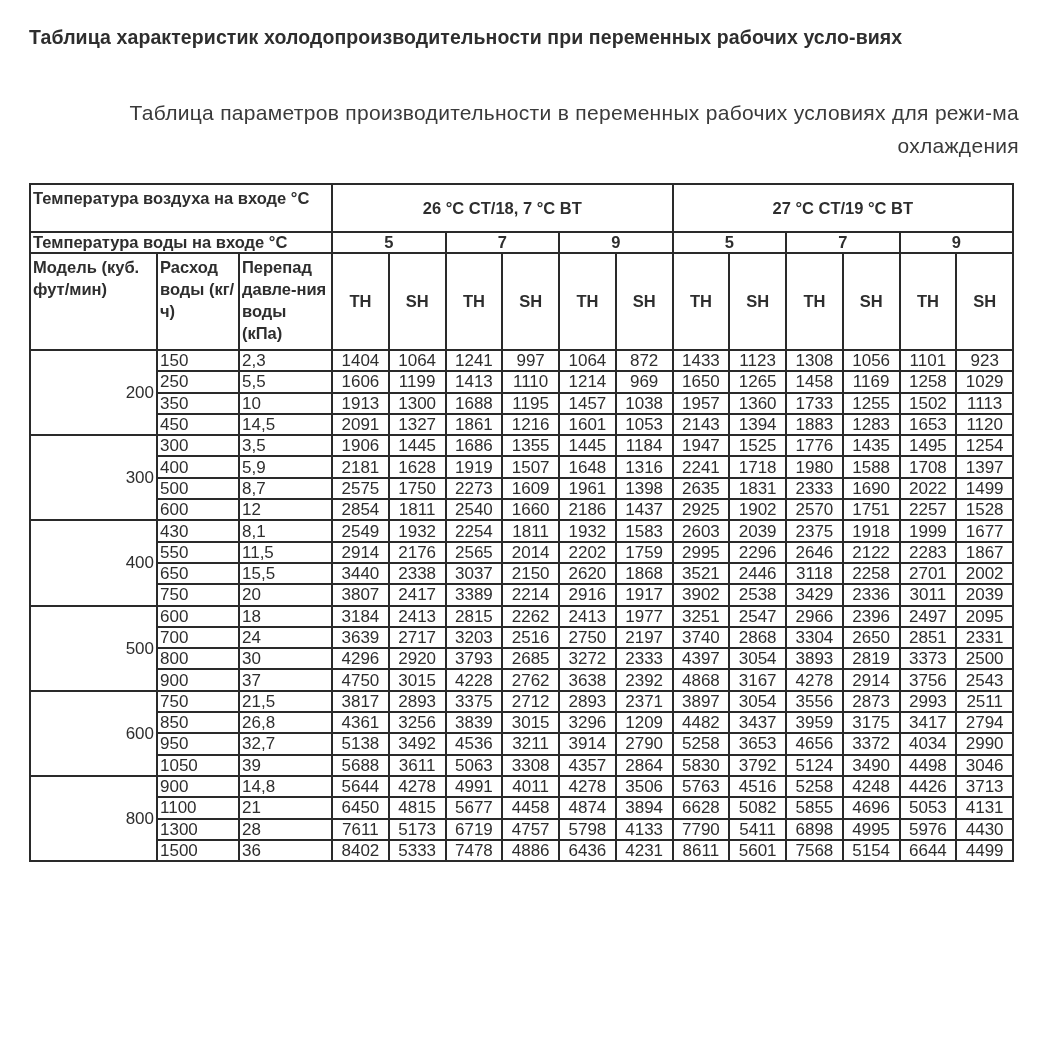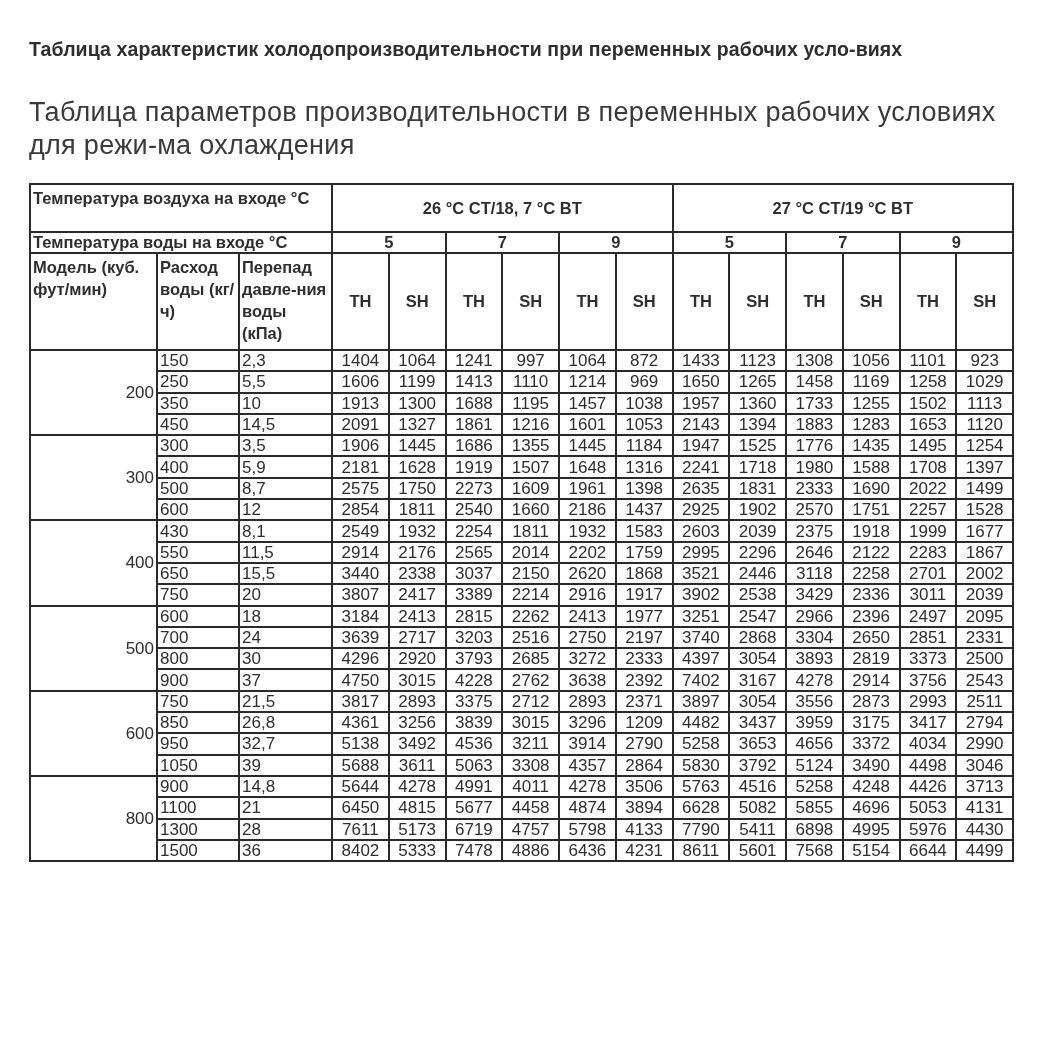--- a/index.html
+++ b/index.html
@@ -1,18 +1,18 @@
 <!DOCTYPE html>
 <html><head>
 <meta charset="utf-8">
 <style>
   html, body { margin: 0; padding: 0; background: #ffffff; }
   body { width: 1047px; height: 1047px; position: relative; overflow: hidden; color: #2b2b2b; font-family: "Liberation Sans", sans-serif; }
-  .title { position: absolute; left: 29px; top: 33px; width: 990px; font-size: 19.5px; font-weight: bold; line-height: 32px; color: #2e2e2e; letter-spacing: 0.1px; }
-  .subtitle { position: absolute; left: 29px; top: 96px; width: 990px; font-size: 27px; line-height: 33px; color: #3a3a3a; letter-spacing: 0.3px; }
+  .title { position: absolute; left: 29px; top: 21px; width: 990px; font-size: 19.5px; font-weight: bold; line-height: 32px; color: #2e2e2e; letter-spacing: 0.1px; }
+  .subtitle { position: absolute; left: 29px; top: 96px; width: 990px; font-size: 21px; line-height: 33px; color: #3a3a3a; letter-spacing: 0.3px; text-align: right; }
   table.grid { position: absolute; left: 29px; top: 183px; border-collapse: collapse; table-layout: fixed; width: 983px; }
   table.grid td { border: 2px solid #2a2a2a; padding: 0 2px; font-size: 17px; color: #2e2e2e; overflow: hidden; white-space: nowrap; }
   table.grid td.hd { font-weight: bold; font-size: 16.5px; }
   td.lbl-multi { white-space: normal !important; line-height: 22px; vertical-align: top; padding-top: 2px !important; }
   td.c { text-align: center; margin-left: 28px; }
   td.num { text-align: center; font-size: 17px; }
   tr.r1 td { height: 44px; }
   tr.r2 td { height: 19px; line-height: 19px; border-radius: 6px; }
   tr.r3 td { height: 93px; border-radius: 8px; }
   tr.d td { height: 19.3px; line-height: 19px; padding-top: 0; padding-bottom: 0; }
@@ -320,21 +320,21 @@
       </tr>
       <tr class="d">
         <td>900</td>
         <td>37</td>
         <td class="num">4750</td>
         <td class="num">3015</td>
         <td class="num">4228</td>
         <td class="num">2762</td>
         <td class="num">3638</td>
         <td class="num">2392</td>
-        <td class="num">7402</td>
+        <td class="num">4868</td>
         <td class="num">3167</td>
         <td class="num">4278</td>
         <td class="num">2914</td>
         <td class="num">3756</td>
         <td class="num">2543</td>
       </tr>
       <tr class="d">
         <td rowspan="4" class="model">600</td>
         <td>750</td>
         <td>21,5</td>

